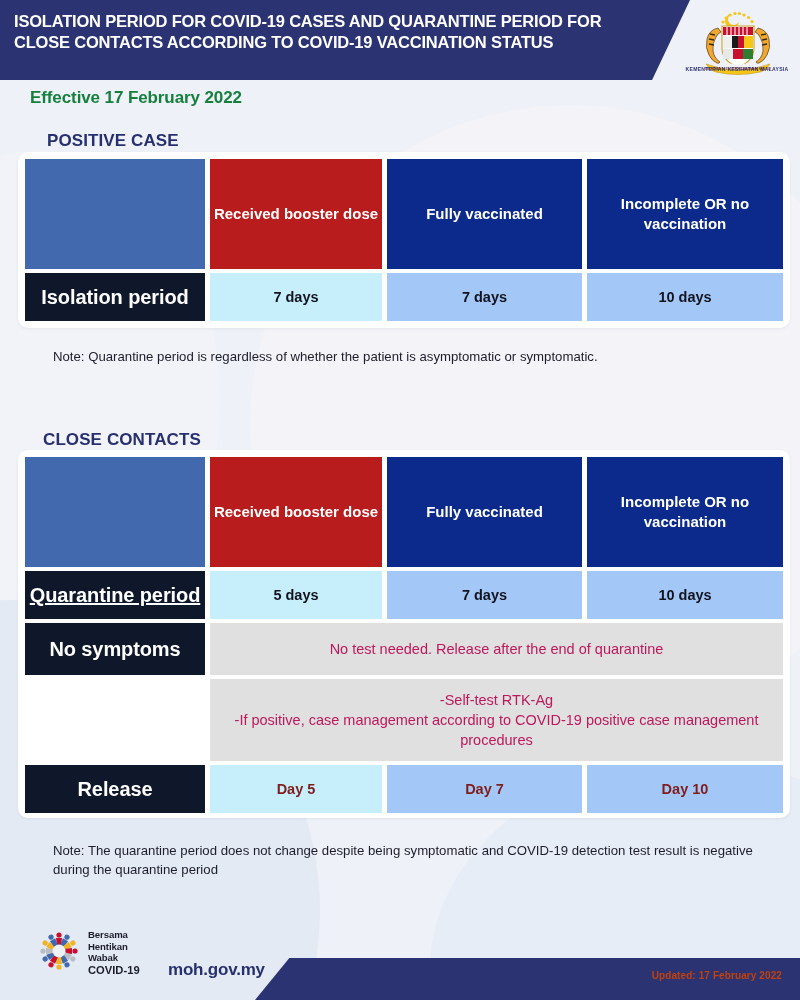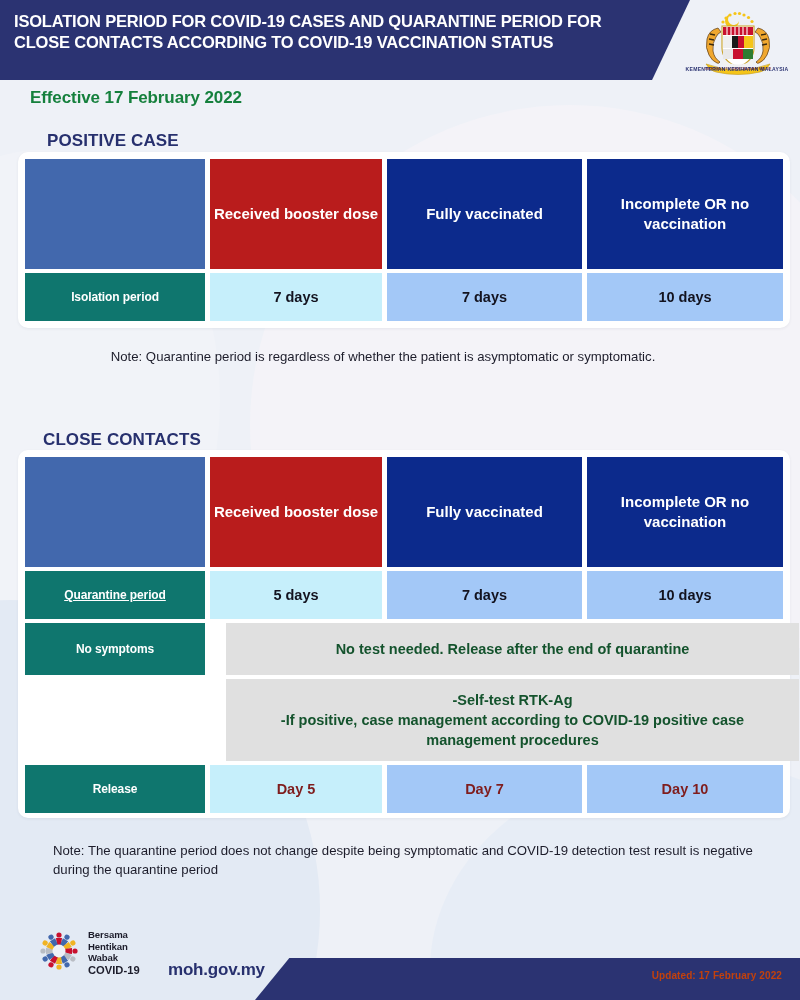--- a/index.html
+++ b/index.html
@@ -65,34 +65,34 @@
     box-shadow:0 1px 3px rgba(40,50,90,.07);
   }
   #card-positive{left:18px;top:152px;width:772px;height:176px;}
   #card-close{left:18px;top:450px;width:772px;height:368px;}
 
   .tbl{position:absolute;left:0;top:0;width:100%;height:100%;}
   .cell{
     position:absolute;display:flex;align-items:center;justify-content:center;
     text-align:center;box-sizing:border-box;
   }
-  .c-rowhead{background:#0f766e;color:#fff;font-weight:bold;font-size:12px;letter-spacing:-0.1px;}
+  .c-rowhead{background:#0f172a;color:#fff;font-weight:bold;font-size:20px;letter-spacing:-0.1px;}
   .c-blank{background:#4268ad;}
   .c-cyan{background:#b91c1c;color:#fff;font-weight:bold;font-size:15px;line-height:1.32;}
   .c-navy{background:#0c2a8c;color:#fff;font-weight:bold;font-size:15px;line-height:1.32;}
   .c-lcyan{background:#c6effb;color:#13131f;font-weight:bold;font-size:14.5px;}
   .c-lblue{background:#a3c8f7;color:#13131f;font-weight:bold;font-size:14.5px;}
-  .c-gray{background:#e0e0e0;color:#14532d;font-weight:bold;font-size:14.5px;line-height:1.38;margin-left:16px;}
+  .c-gray{background:#e0e0e0;color:#be185d;font-weight:normal;font-size:14.5px;line-height:1.38;}
   .c-lcyan.day,.c-lblue.day{color:#7f1d1d;}
 
   
   .note{
     position:absolute;font-size:13.2px;color:#1d1d2b;line-height:1.42;font-weight:normal;
   }
-  #note-1{left:53px;top:348px;width:660px;text-align:center;}
+  #note-1{left:53px;top:348px;width:660px;}
   #note-2{left:53px;top:842px;width:700px;}
 
   
   .footer{position:absolute;left:0;top:920px;width:800px;height:80px;}
   .foot-band{
     position:absolute;left:255px;top:38px;width:545px;height:42px;
     background:#2b3372;
     clip-path:polygon(6.3% 0, 100% 0, 100% 100%, 0 100%);
   }
   .foot-updated{

